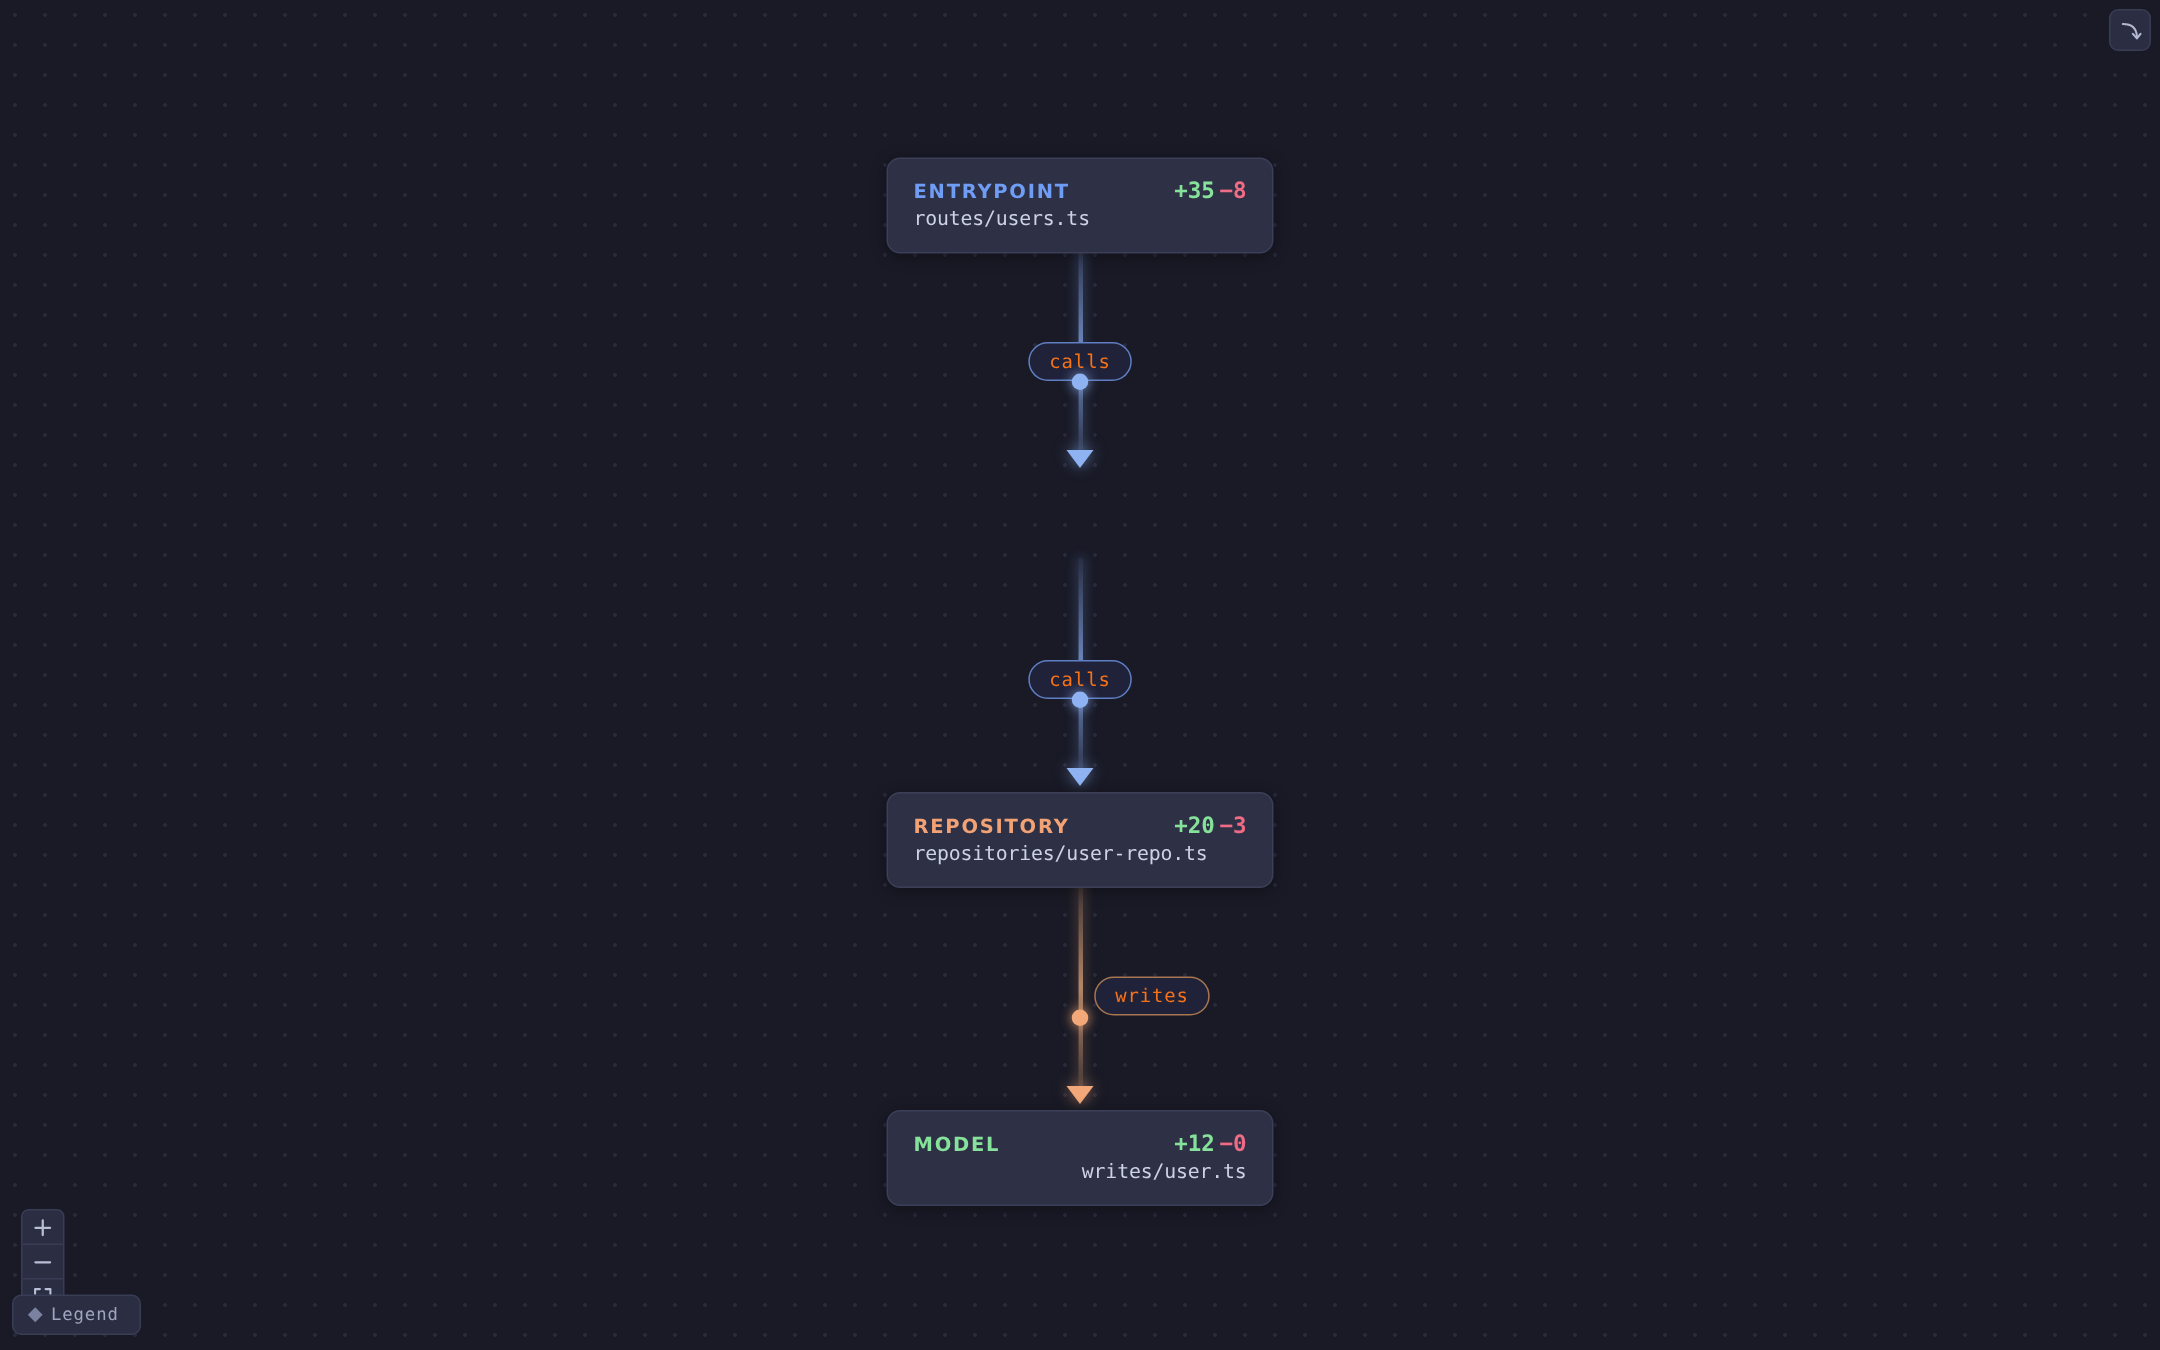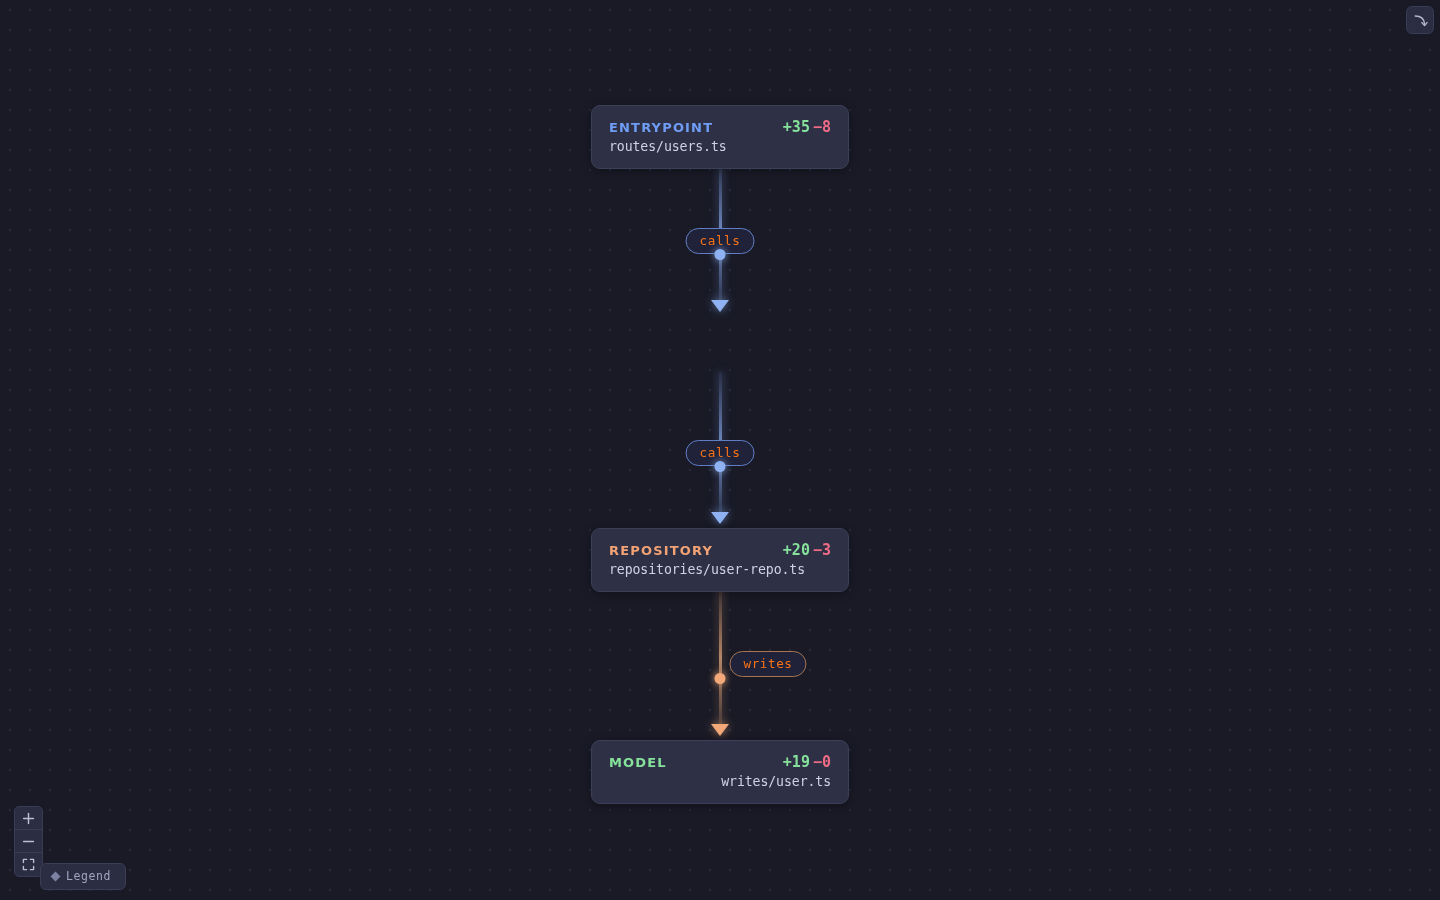--- a/index.html
+++ b/index.html
@@ -153,21 +153,20 @@
     gap: 7px;
     padding: 5px 14px 6px 11px;
     border-radius: 6px;
     background: #2b2e42;
     border: 1px solid #393d55;
     color: #9fa5c0;
     font-family: "DejaVu Sans Mono", monospace;
     font-size: 11.5px;
     letter-spacing: 0.6px;
     cursor: pointer;
-    margin-left: 32px;
   }
   .legend-diamond {
     width: 7px; height: 7px;
     background: #7b81a0;
     transform: rotate(45deg);
   }
 
   #relayout-button {
     position: absolute;
     top: 6px;
@@ -221,21 +220,21 @@
         <span class="stat-add">+20</span><span class="stat-del">−3</span>
       </span>
     </div>
     <div class="node-path">repositories/user-repo.ts</div>
   </div>
 
   <div class="node" style="left:591px; top:740px;text-align:right;">
     <div class="node-head">
       <span class="node-kind kind-model">MODEL</span>
       <span class="node-stats">
-        <span class="stat-add">+19</span><span class="stat-del">−0</span>
+        <span class="stat-add">+12</span><span class="stat-del">−0</span>
       </span>
     </div>
     <div class="node-path">writes/user.ts</div>
   </div>
 
   <div id="zoom-controls">
     <div class="zoom-btn">
       <svg width="13" height="13" viewBox="0 0 13 13">
         <path d="M6.5 1.6 V11.4 M1.6 6.5 H11.4" stroke="#b9bed6" stroke-width="1.5" stroke-linecap="round"></path>
       </svg>

